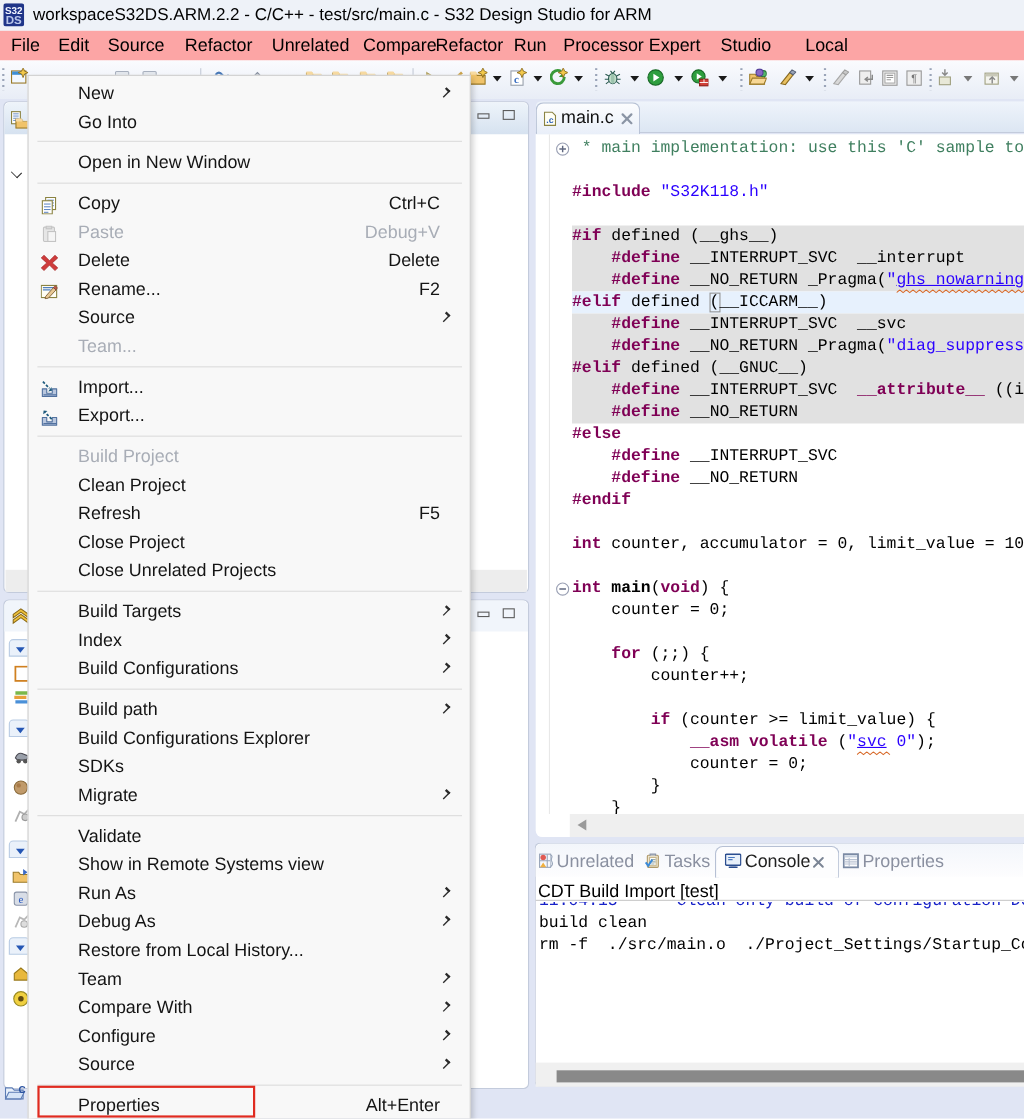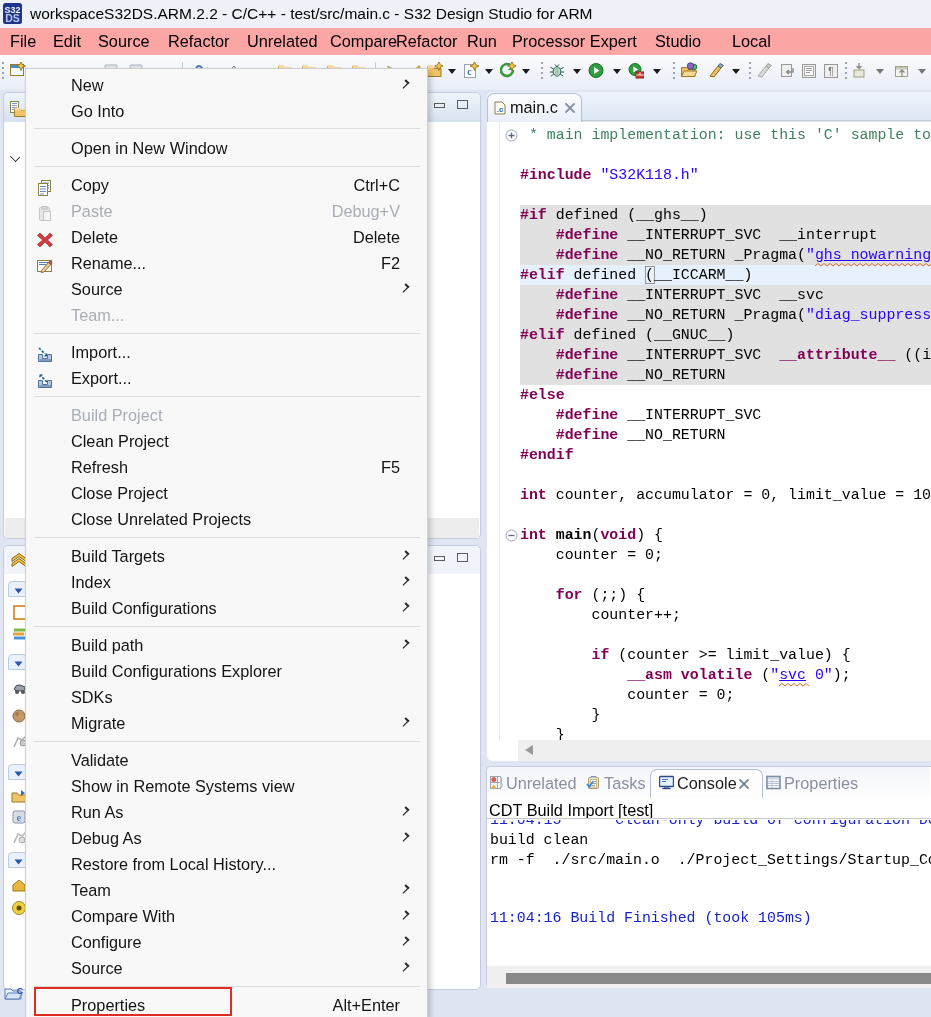--- a/index.html
+++ b/index.html
@@ -316,21 +316,20 @@
         <line x1="2" y1="10.5" x2="13" y2="10.5"></line>
         <line x1="6" y1="5" x2="6" y2="13"></line>
       </g>
     </svg><div class="ctab-lbl" style="left:784px">Properties</div></span>
 <div class="abs" style="left:489px;top:800px;font-size:16.3px;color:#000;height:20px;line-height:20px">CDT Build Import [test]</div>
 <div class="abs" style="left:487px;top:818px;width:444px;height:1px;background:#c9c9c9"></div>
 <div class="abs" id="console-text">
   <div class="mono abs blue" style="left:2px;top:-10px">11:04:15 **** Clean-only build of configuration Debug for project test ****</div>
   <div class="mono abs" style="left:2px;top:10px">build clean</div>
   <div class="mono abs" style="left:2px;top:30px">rm -f  ./src/main.o  ./Project_Settings/Startup_Code/startup_S32K118.o</div>
-  <div class="mono abs blue" style="left:2px;top:88px">11:04:16 Build Finished (took 105ms)</div>
 </div>
 <div class="abs" id="console-hscroll"></div>
 <div class="abs" id="console-thumb"></div>
 
 
 <svg class="abs" style="left:4px;top:985px" width="22" height="16">
   <path d="M1 4 h6 l2 2 h8 v8 h-16 z" fill="#e8f0fb" stroke="#5b7bb4"></path>
   <path d="M1 14 l3 -6 h14 l-3 6 z" fill="#d6e4f7" stroke="#5b7bb4"></path>
   <text x="16" y="9" font-size="9" font-weight="bold" fill="#2a52a0" text-anchor="middle" font-family="Liberation Sans">C</text>
 </svg>

